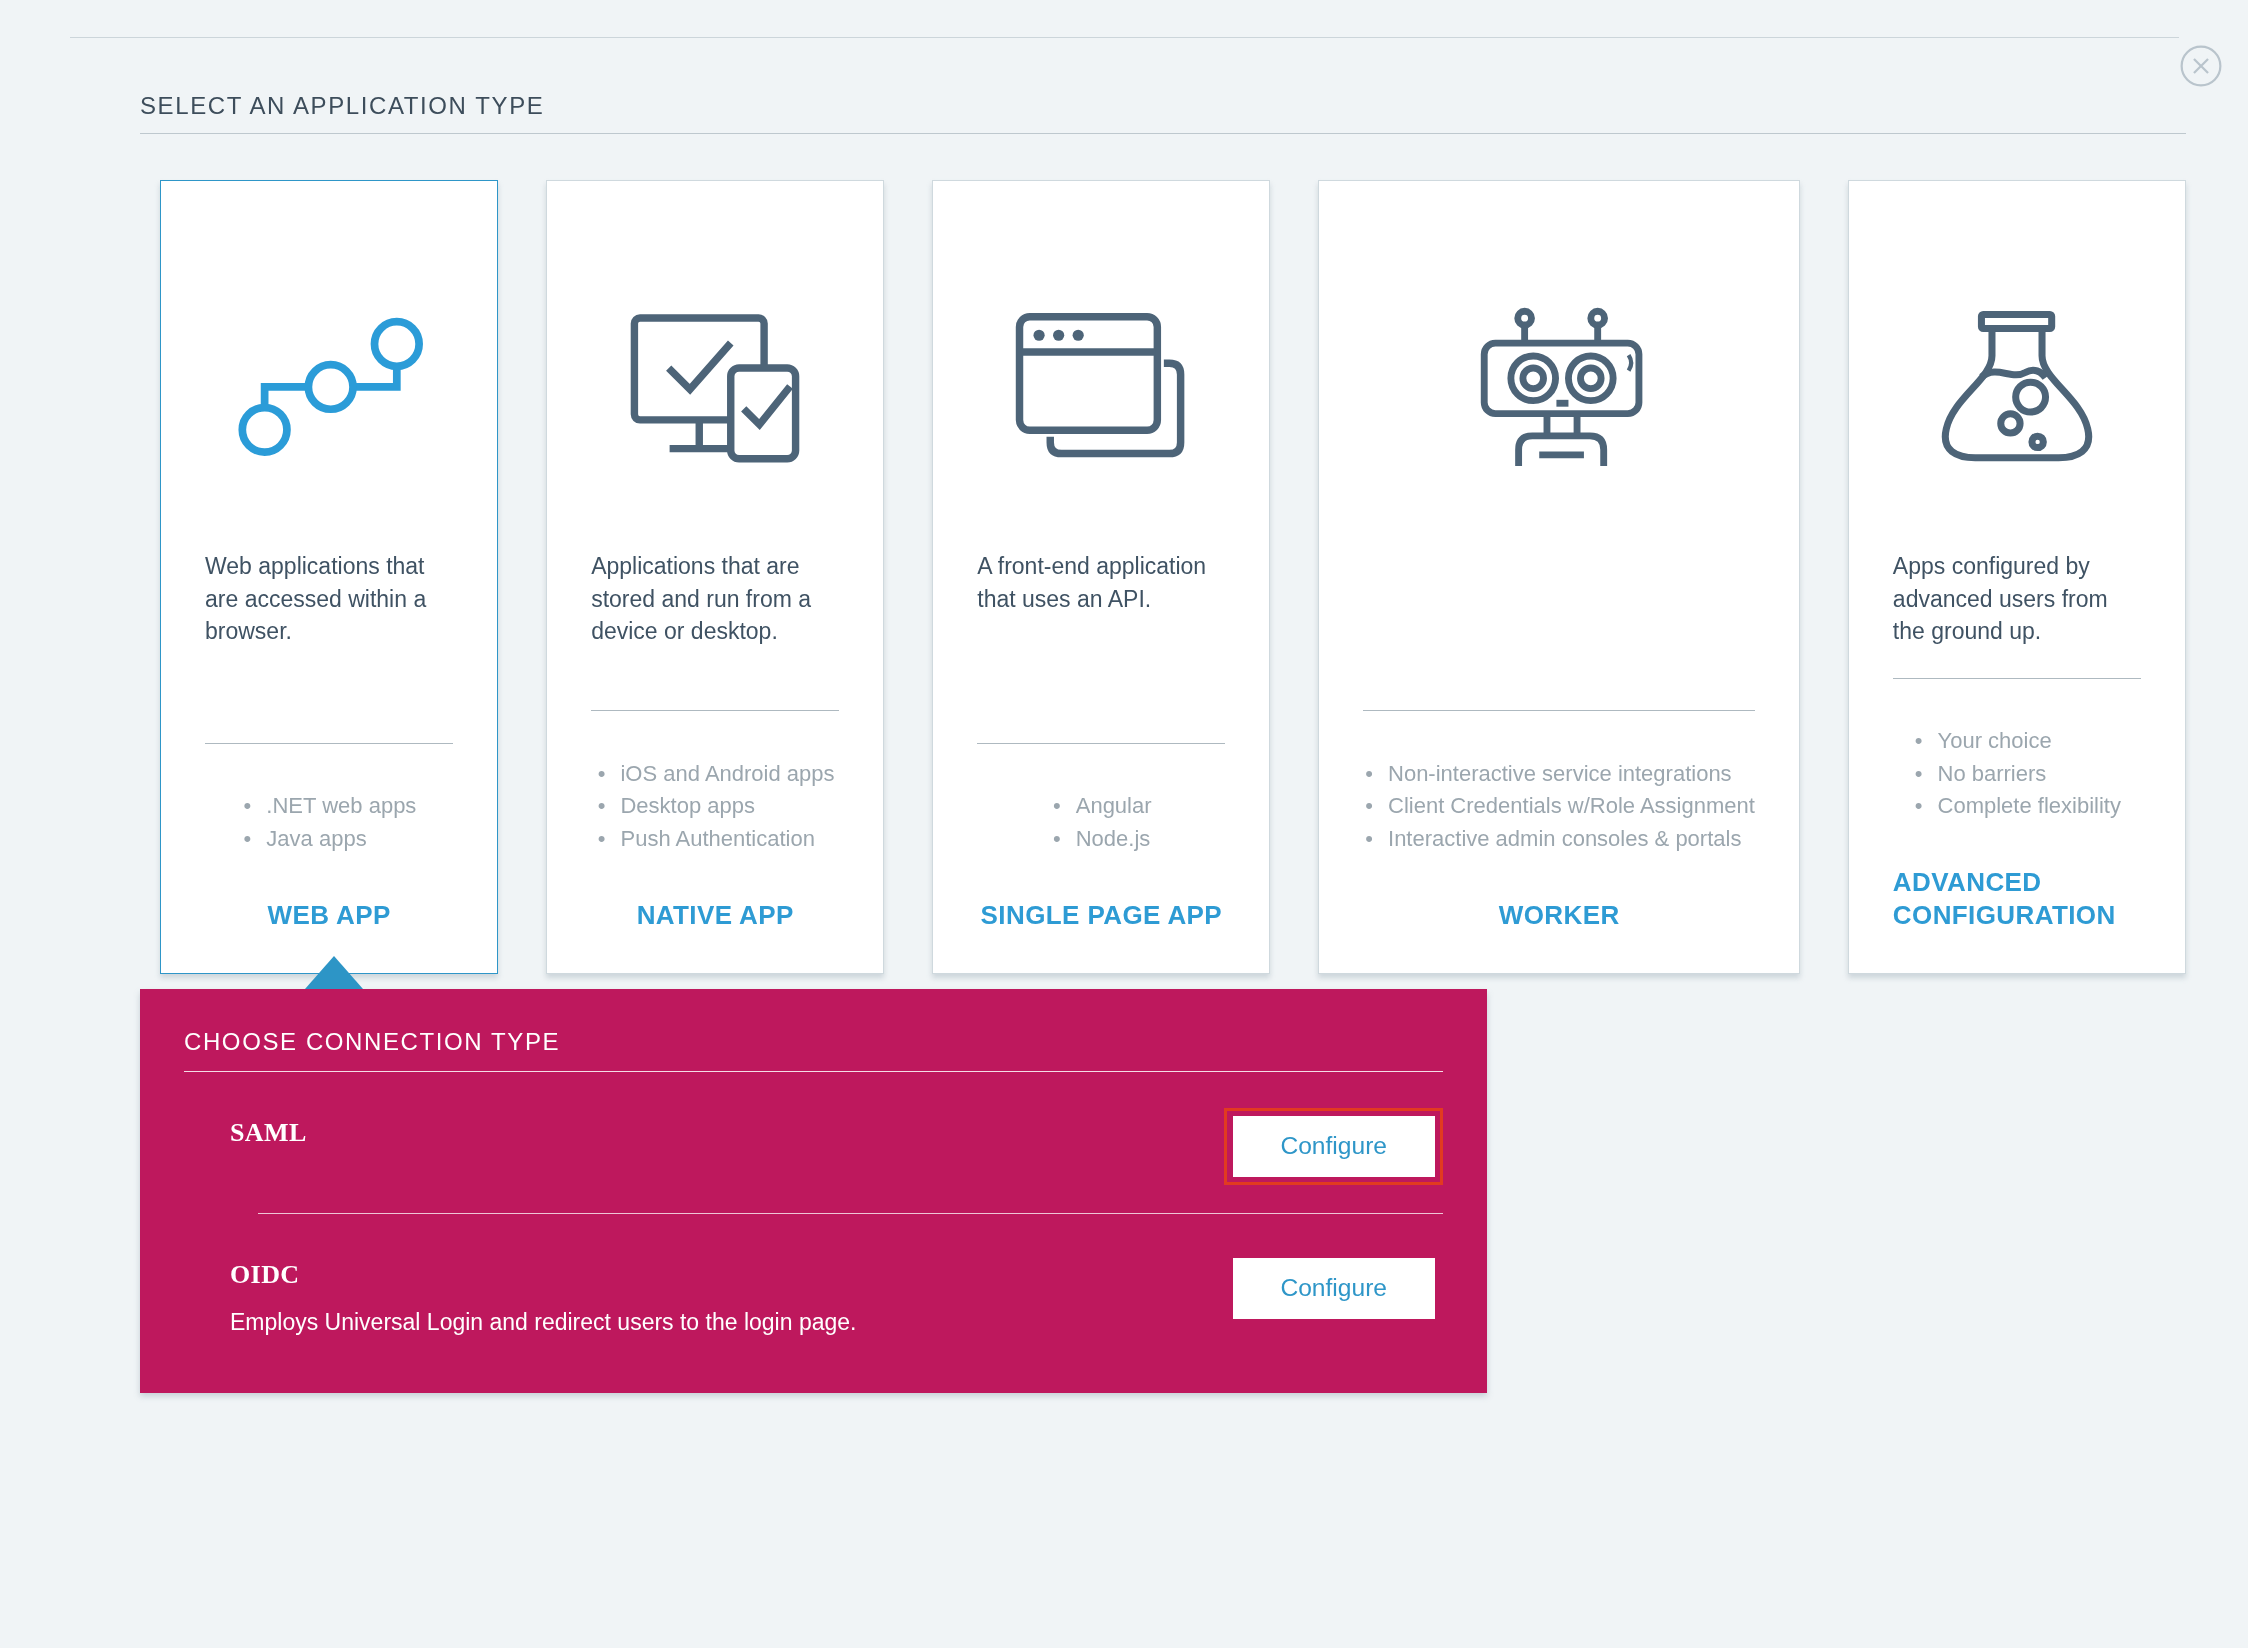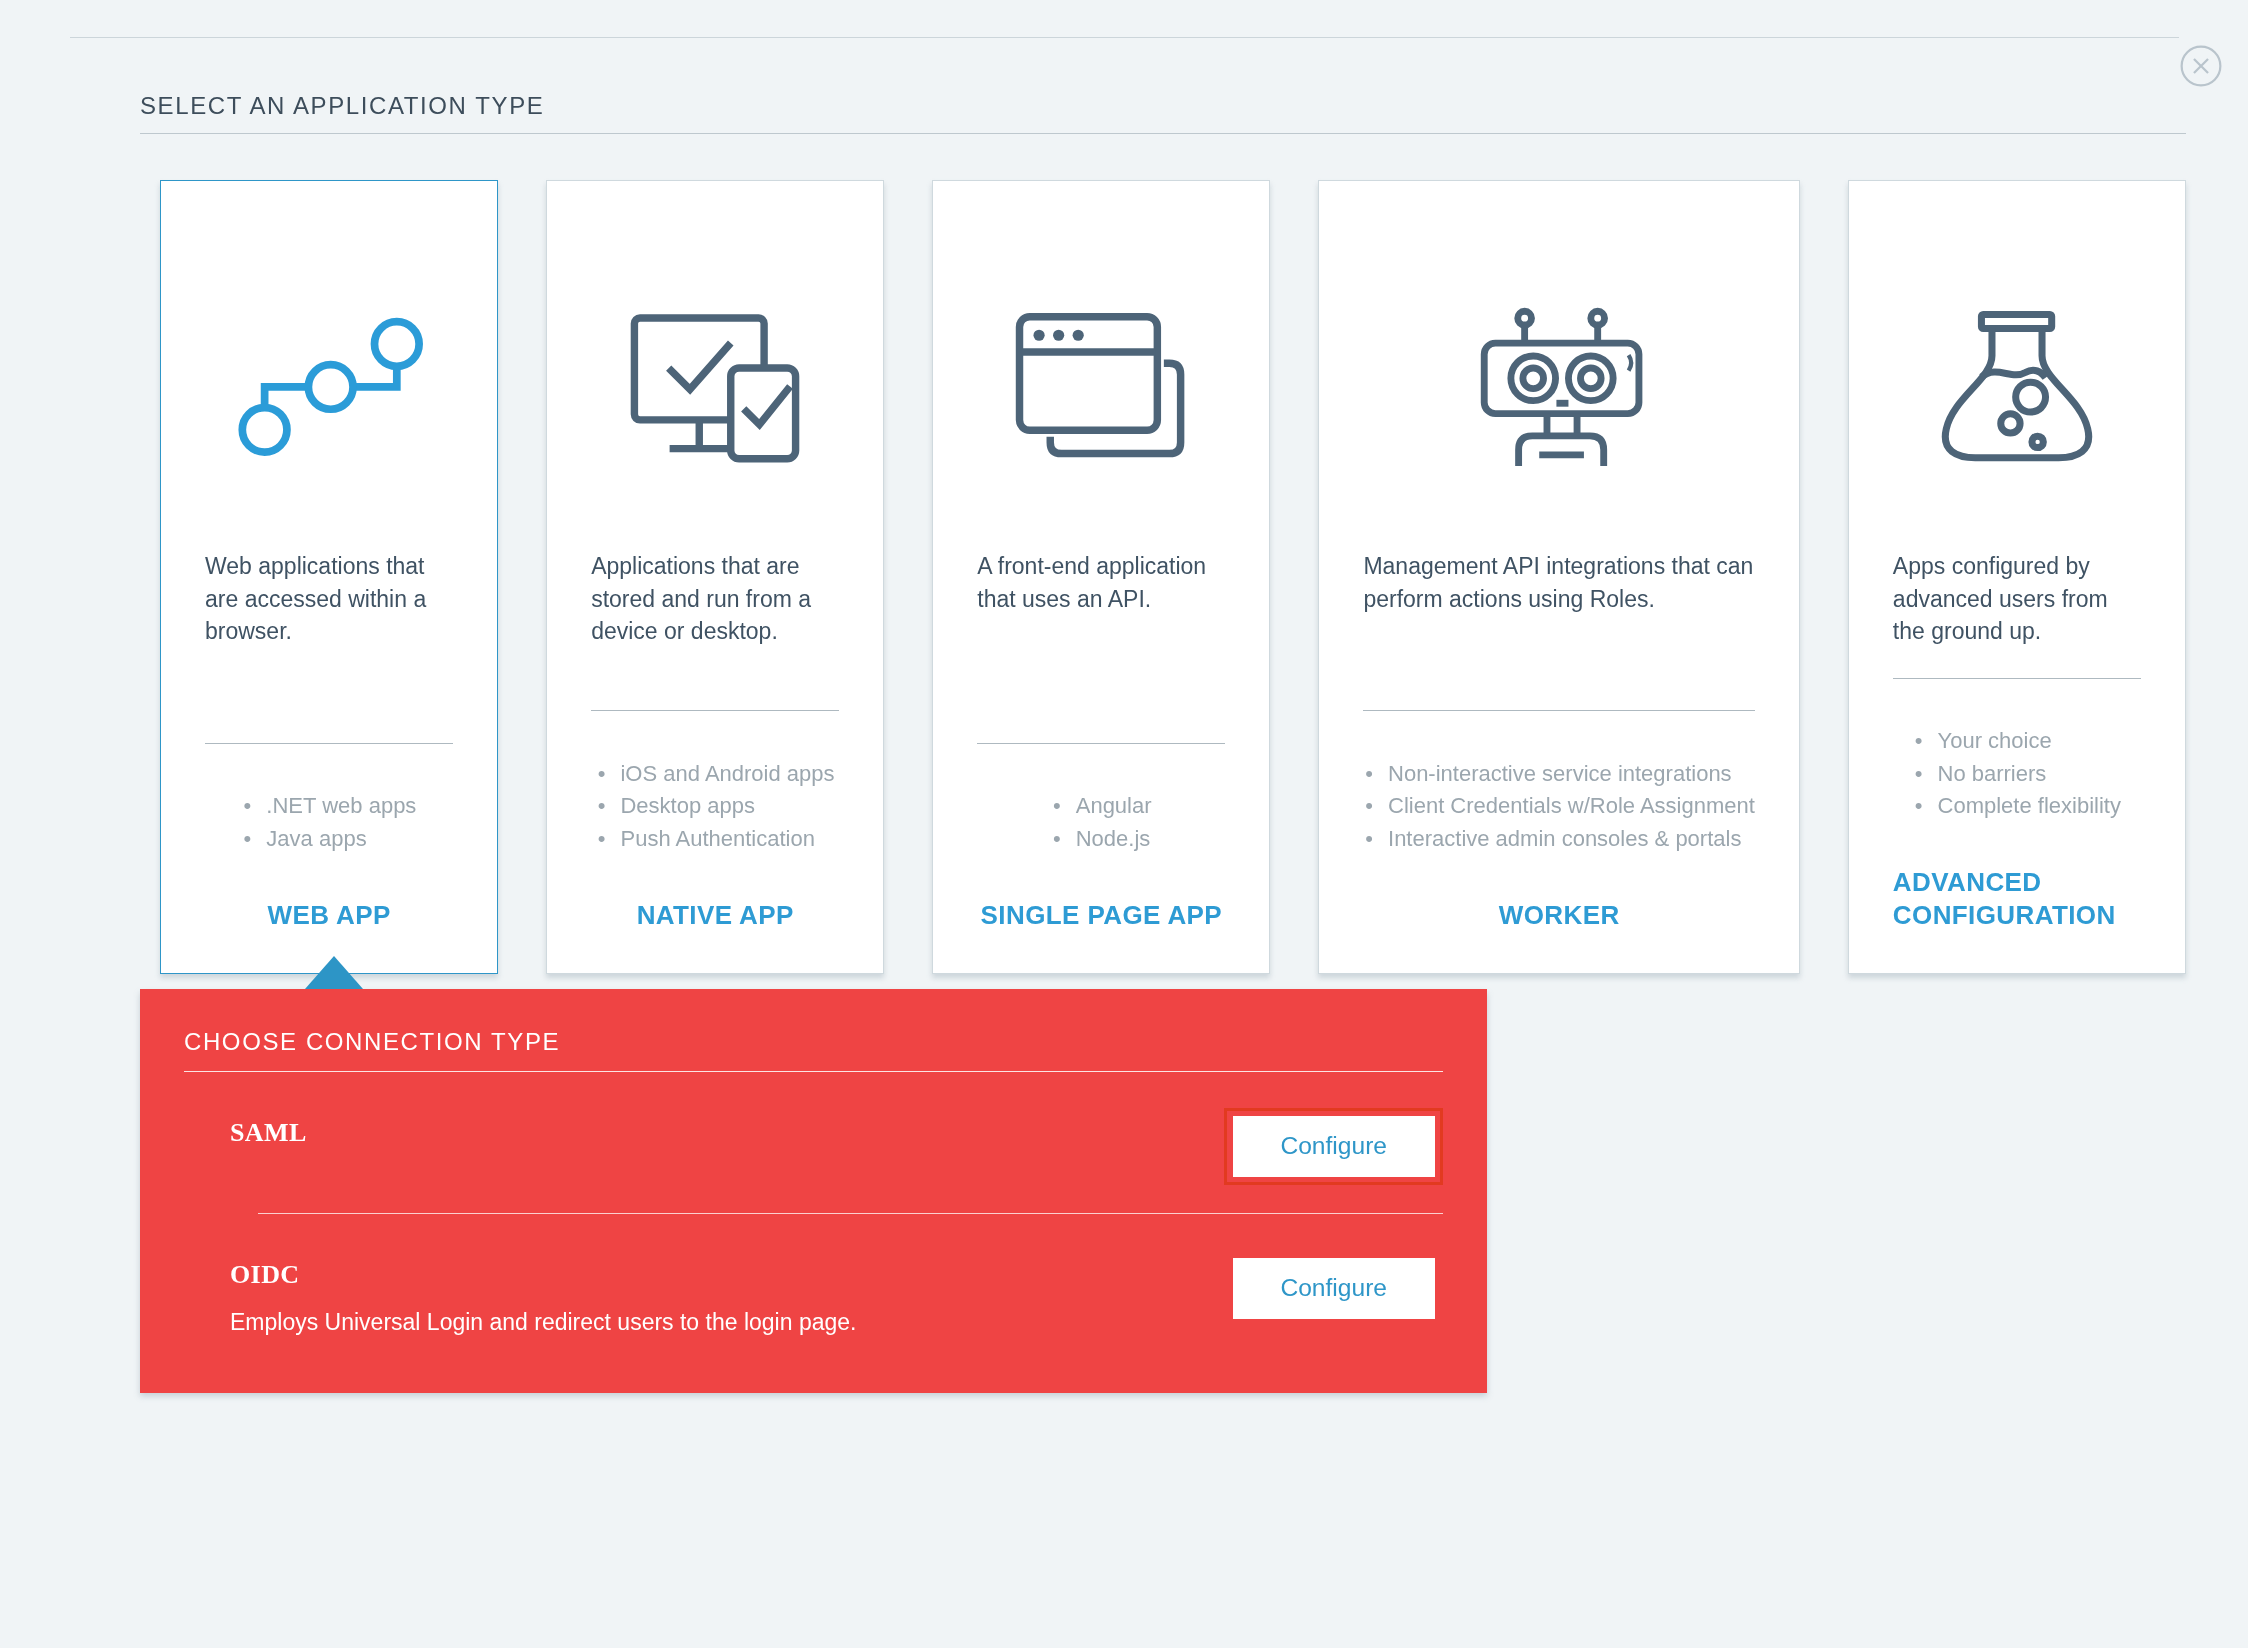--- a/index.html
+++ b/index.html
@@ -71,21 +71,21 @@
     font-size:26px; font-weight:bold; color:#2e9bd4;
     letter-spacing:0.4px; line-height:1.25;
   }
   .card:last-child .card-label { text-align:left; }
 
   
   .panel-wrap { position:relative; margin-top:15px; }
   .connection-panel {
     position:relative;
     width:1347px;
-    background:#ef4444;
+    background:#be185d;
     padding:39px 44px 54px;
     box-shadow:0 4.4px 6.1px rgba(120,140,155,0.35);
   }
   .panel-pointer {
     position:absolute; top:-33px; left:165px;
     width:0; height:0;
     border-left:29px solid transparent;
     border-right:29px solid transparent;
     border-bottom:33px solid #2d95c6;
   }
@@ -223,21 +223,20 @@
               <circle cx="152" cy="83" r="12"></circle>
               <line x1="112" y1="112" x2="126" y2="112"></line>
               <path d="M196,56 q6,9 0,18" stroke-width="5"></path>
               <line x1="101" y1="124" x2="101" y2="150"></line>
               <line x1="136" y1="124" x2="136" y2="150"></line>
               <path d="M68,185 L68,166 Q68,150 84,150 L151,150 Q167,150 167,166 L167,185"></path>
               <line x1="92" y1="172" x2="144" y2="172"></line>
             </g>
           </svg>
         </div>
-        <p class="card-desc">Management API integrations that can perform actions using Roles.</p>
         <div class="card-bottom">
           <hr class="card-divider">
           <ul class="card-bullets">
             <li>Non-interactive service integrations</li>
             <li>Client Credentials w/Role Assignment</li>
             <li>Interactive admin consoles &amp; portals</li>
           </ul>
           <div class="card-label">WORKER</div>
         </div>
       </div>

